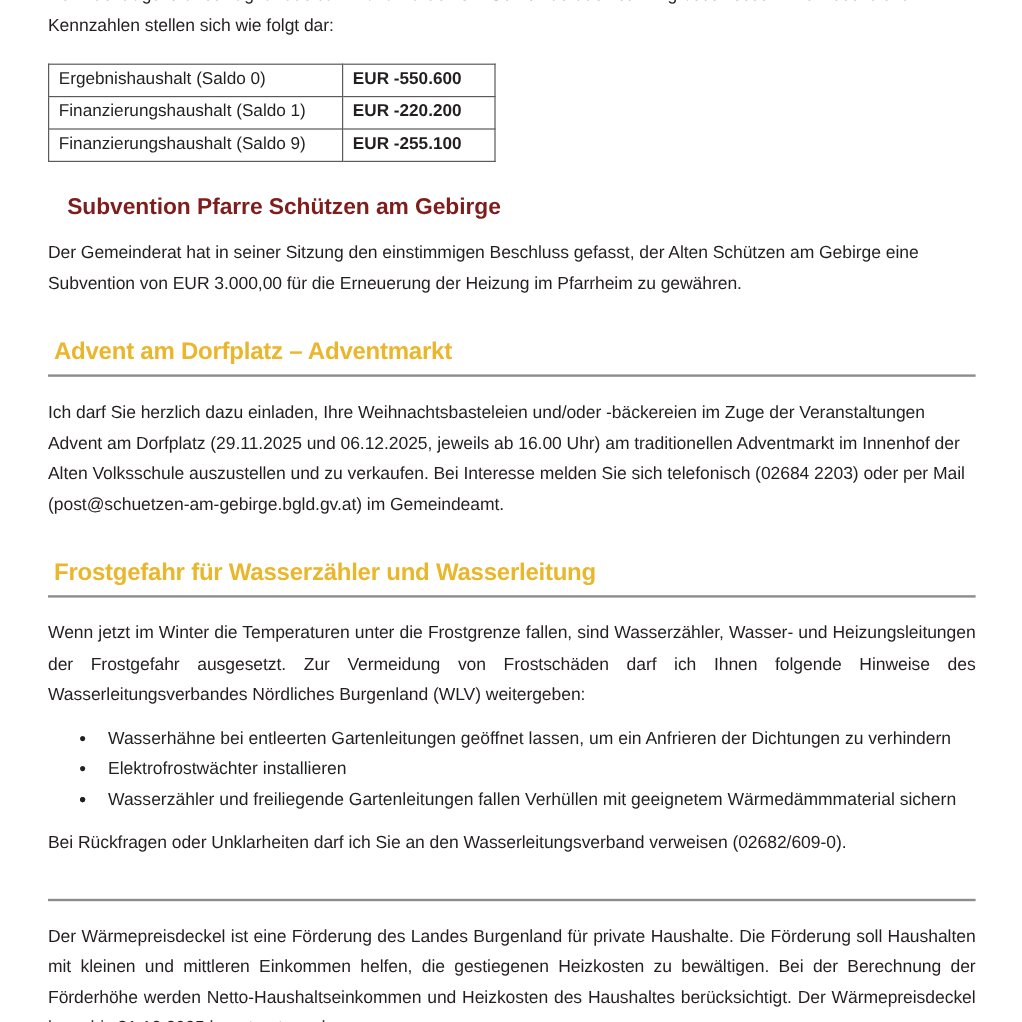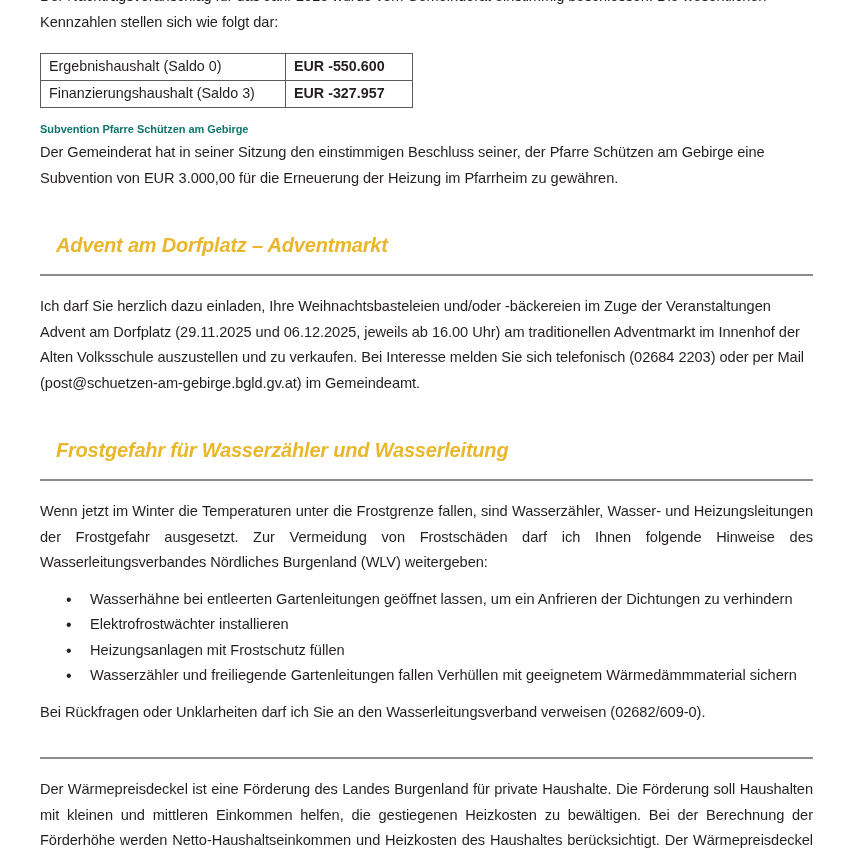--- a/index.html
+++ b/index.html
@@ -57,39 +57,38 @@
     border: 1px solid #5a5a5a;
     padding: 2px 8px 3px 8px;
     line-height: 21px;
     white-space: nowrap;
   }
   table.kennzahlen td.label { width: 228px; }
   table.kennzahlen td.value { width: 110px; font-weight: bold; }
 
   
   h2.section-heading {
-    margin: 16px;
+    margin: 5px;
     font-size: 20px;
     font-weight: bold;
     color: #e9b62c;
     letter-spacing: -0.2px;
     line-height: 25px;
-    font-style: italic;
   }
   .heading-rule {
     width: 773px;
     height: 2px;
     background: #8c8c8c;
     margin-top: 6px;
   }
   h3.sub-heading {
-    margin: 0;
-    font-size: 11px;
+    margin: 16px;
+    font-size: 19px;
     font-weight: bold;
-    color: #0f766e;
+    color: #7f1d1d;
     line-height: 21px;
     letter-spacing: -0.05px;
   }
 
   
   ul.frost-list {
     margin: 0;
     padding: 0;
     list-style: none;
   }
@@ -122,30 +121,34 @@
 
     <div class="gap-md"></div>
 
     <table class="kennzahlen">
       <tbody>
         <tr>
           <td class="label">Ergebnishaushalt (Saldo 0)</td>
           <td class="value">EUR -550.600</td>
         </tr>
         <tr>
-          <td class="label">Finanzierungshaushalt (Saldo 3)</td>
-          <td class="value">EUR -327.957</td>
+          <td class="label">Finanzierungshaushalt (Saldo 1)</td>
+          <td class="value">EUR -220.200</td>
+        </tr>
+        <tr>
+          <td class="label">Finanzierungshaushalt (Saldo 9)</td>
+          <td class="value">EUR -255.100</td>
         </tr>
       </tbody>
     </table>
 
     <div class="gap-sm"></div>
 
     <h3 class="sub-heading">Subvention Pfarre Schützen am Gebirge</h3>
-    <p class="body-text">Der Gemeinderat hat in seiner Sitzung den einstimmigen Beschluss seiner, der Pfarre Schützen am Gebirge eine Subvention von EUR 3.000,00 für die Erneuerung der Heizung im Pfarrheim zu gewähren.</p>
+    <p class="body-text">Der Gemeinderat hat in seiner Sitzung den einstimmigen Beschluss gefasst, der Alten Schützen am Gebirge eine Subvention von EUR 3.000,00 für die Erneuerung der Heizung im Pfarrheim zu gewähren.</p>
 
     <div class="gap-lg"></div>
 
     <h2 class="section-heading">Advent am Dorfplatz – Adventmarkt</h2>
     <div class="heading-rule"></div>
 
     <div class="gap-md"></div>
 
     <p class="body-text">Ich darf Sie herzlich dazu einladen, Ihre Weihnachtsbasteleien und/oder -bäckereien im Zuge der Veranstaltungen Advent am Dorfplatz (29.11.2025 und 06.12.2025, jeweils ab 16.00 Uhr) am traditionellen Adventmarkt im Innenhof der Alten Volksschule auszustellen und zu verkaufen. Bei Interesse melden Sie sich telefonisch (02684 2203) oder per Mail (post@schuetzen-am-gebirge.bgld.gv.at) im Gemeindeamt.</p>
 
@@ -164,21 +167,20 @@
       <li>
         <span class="bullet-dot">•</span>
         <span>Wasserhähne bei entleerten Gartenleitungen geöffnet lassen, um ein Anfrieren der Dichtungen zu verhindern</span>
       </li>
       <li>
         <span class="bullet-dot">•</span>
         <span>Elektrofrostwächter installieren</span>
       </li>
       <li>
         <span class="bullet-dot">•</span>
-        <span>Heizungsanlagen mit Frostschutz füllen</span>
       </li>
       <li>
         <span class="bullet-dot">•</span>
         <span>Wasserzähler und freiliegende Gartenleitungen fallen Verhüllen mit geeignetem Wärmedämmmaterial sichern</span>
       </li>
     </ul>
 
     <div class="gap-sm"></div>
 
     <p class="body-text">Bei Rückfragen oder Unklarheiten darf ich Sie an den Wasserleitungsverband verweisen (02682/609-0).</p>

